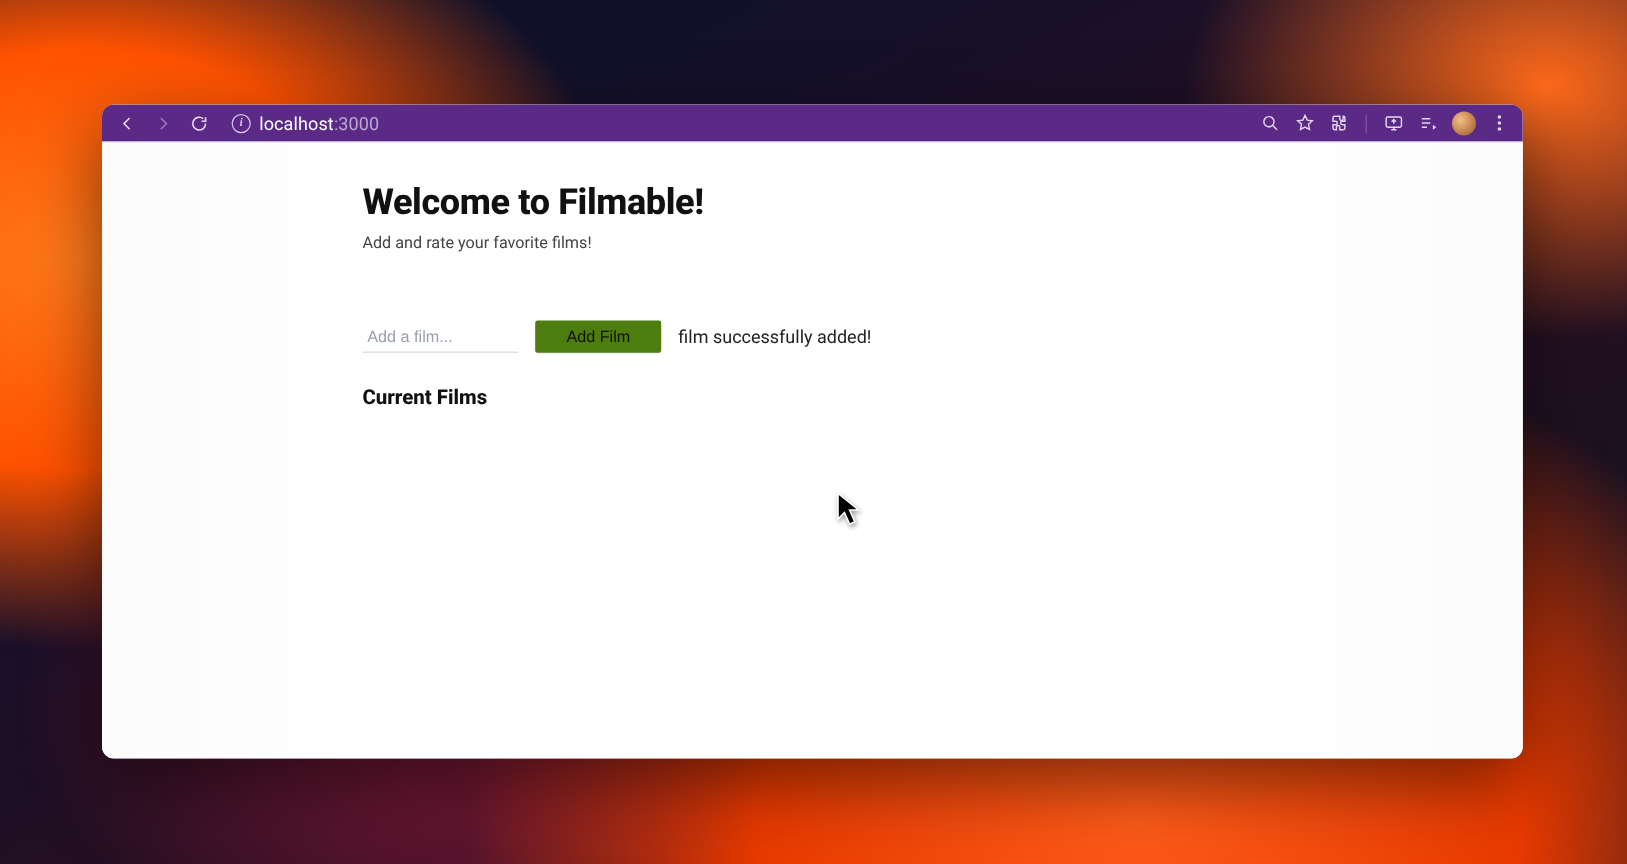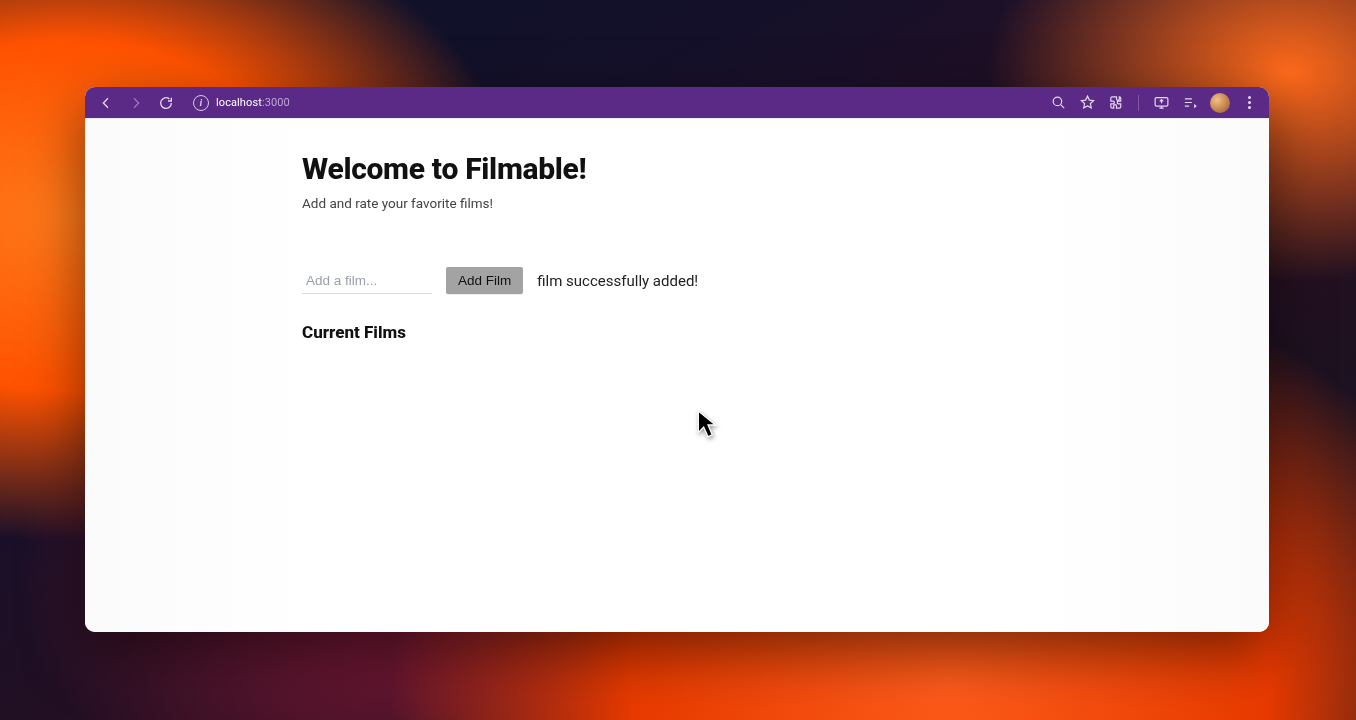--- a/index.html
+++ b/index.html
@@ -95,21 +95,21 @@
       align-items: center;
       justify-content: center;
       font-size: 10px;
       font-weight: 600;
       color: #d7c9e5;
       font-style: italic;
       font-family: Georgia, serif;
     }
 
     .url {
-      font-size: 11px;
+      font-size: 15px;
       color: #ffffff;
       letter-spacing: 0.1px;
       text-align: right;
     }
 
     .url .muted { color: #bba9cf; }
 
     .spacer { flex: 1; }
 
     .right-icons {
@@ -196,23 +196,23 @@
       font-size: 13.5px;
       color: #222;
       padding: 2px 4px;
       outline: none;
       background: transparent;
     }
 
     .film-input::placeholder { color: #9aa0ab; }
 
     .add-btn {
-      background: #a3a3a3;
+      background: #4d7c0f;
       border: none;
-      padding: 6px 12px;
+      padding: 6px 26px;
       font-size: 13.5px;
       color: #111;
       border-radius: 2px;
       cursor: pointer;
       box-shadow: 0 1px 0 rgba(0,0,0,0.06);
     }
 
     .status-msg {
       font-size: 15px;
       color: #222;

